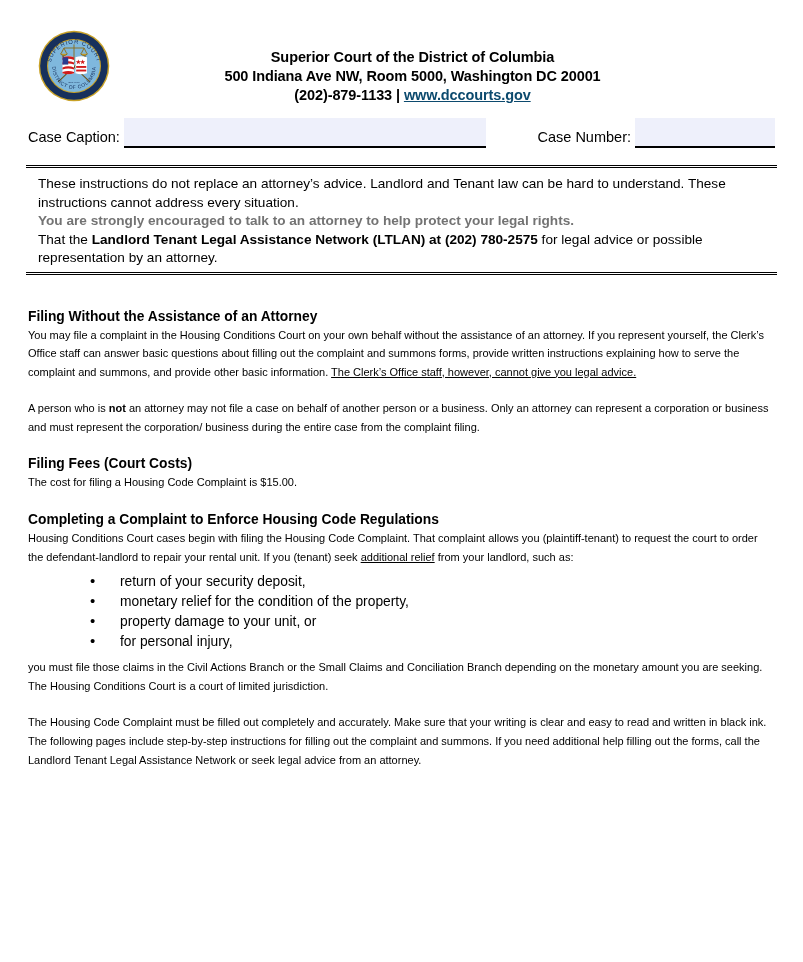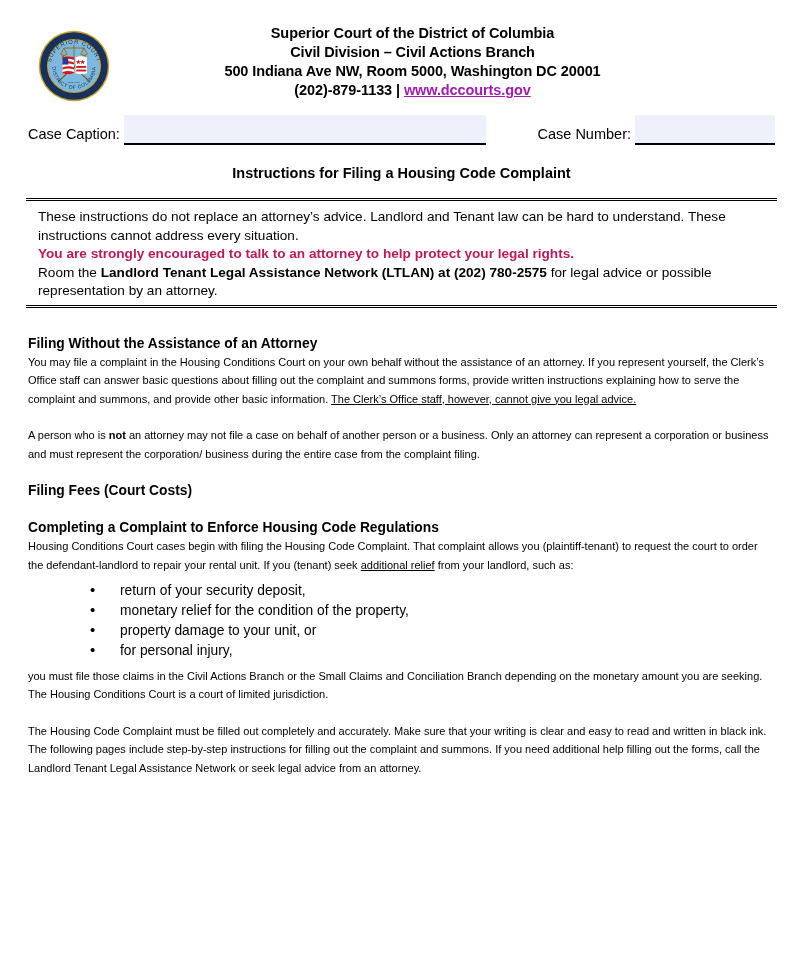--- a/index.html
+++ b/index.html
@@ -39,33 +39,34 @@
   }
   .seal {
     width: 72px;
     height: 72px;
     display: block;
   }
   .header-text {
     flex: 1 1 auto;
     text-align: center;
     padding-right: 70px;
+    margin-top: 24px;
   }
   .header-line {
     font-weight: bold;
     font-size: 14.5px;
     line-height: 19px;
     letter-spacing: -0.1px;
     white-space: nowrap;
   }
   .header-line.contact {
     white-space: normal;
   }
   .court-link {
-    color: #a21caf;
+    color: #0c4a6e;
     text-decoration: underline;
     font-weight: bold;
   }
 
   
   .caption-row {
     position: relative;
     margin: 9px 28px 0 28px;
     height: 34px;
     display: flex;
@@ -111,27 +112,27 @@
     border-top: 3px double #000000;
     border-bottom: 3px double #000000;
     padding: 7px 12px 4px 12px;
   }
   .notice p {
     margin: 0;
     font-size: 13.6px;
     line-height: 18.5px;
   }
   .notice .warn {
-    color: #be185d;
+    color: #737373;
     font-weight: bold;
   }
 
   
   .body {
-    margin: 8px 28px;
+    margin: 14px 28px;
     padding-top: 18px;
   }
   .sec-head {
     font-weight: bold;
     font-size: 13.8px;
     line-height: 19px;
     margin: 0;
   }
   .para {
     font-size: 11px;
@@ -225,54 +226,53 @@
         </text>
         <text font-size="7" font-family="'Liberation Sans', sans-serif" fill="#17305c" letter-spacing="0.7">
           <textPath href="#arcBot" startOffset="50%" text-anchor="middle">DISTRICT OF COLUMBIA</textPath>
         </text>
         <text x="50" y="73" font-size="3.4" fill="#17305c" text-anchor="middle" font-family="'Liberation Sans', sans-serif">EST. 1970</text>
       </svg>
     </div>
 
     <div class="header-text">
       <div class="header-line">Superior Court of the District of Columbia</div>
-      <div class="header-line">Civil Division – Civil Actions Branch</div>
       <div class="header-line">500 Indiana Ave NW, Room 5000, Washington DC 20001</div>
       <div class="header-line contact"><span>(202)-879-1133 | </span><a class="court-link" href="#">www.dccourts.gov</a></div>
     </div>
   </div>
 
   <div class="caption-row">
     <span class="caption-label">Case Caption:</span>
     <div class="field-box field-caption"></div>
     <div class="caption-spacer"></div>
     <span class="caption-label">Case Number:</span>
     <div class="field-box field-number"></div>
   </div>
 
-  <div class="doc-title">Instructions for Filing a Housing Code Complaint</div>
 
   <div class="notice">
     <p>These instructions do not replace an attorney’s advice.  Landlord and Tenant law can be hard to understand. These instructions cannot address every situation.</p>
     <p class="warn">You are strongly encouraged to talk to an attorney to help protect your legal rights.</p>
-    <p><span>Room the </span><b>Landlord Tenant Legal Assistance Network (LTLAN) at (202) 780-2575</b><span> for legal advice or possible representation by an attorney.</span></p>
+    <p><span>That the </span><b>Landlord Tenant Legal Assistance Network (LTLAN) at (202) 780-2575</b><span> for legal advice or possible representation by an attorney.</span></p>
   </div>
 
   <div class="body">
 
     <div class="sec-head">Filing Without the Assistance of an Attorney</div>
     <p class="para"><span>You may file a complaint in the Housing Conditions Court on your own behalf without the assistance of an attorney.  If you represent yourself, the Clerk’s Office staff can answer basic questions about filling out the complaint and summons forms, provide written instructions explaining how to serve the complaint and summons, and provide other basic information. </span><u class="ul">The Clerk’s Office staff, however, cannot give you legal advice.</u></p>
 
     <div class="gap"></div>
 
     <p class="para"><span>A person who is </span><b class="ul">not</b><span> an attorney may not file a case on behalf of another person or a business. Only an attorney can represent a corporation or business and must represent the corporation/ business during the entire case from the complaint filing.</span></p>
 
     <div class="gap"></div>
 
     <div class="sec-head">Filing Fees (Court Costs)</div>
+    <p class="para">The cost for filing a Housing Code Complaint is $15.00.</p>
 
     <div class="gap"></div>
 
     <div class="sec-head">Completing a Complaint to Enforce Housing Code Regulations</div>
     <p class="para"><span>Housing Conditions Court cases begin with filing the Housing Code Complaint. That complaint allows you (plaintiff-tenant) to request the court to order the defendant-landlord to repair your rental unit. If you (tenant) seek </span><u class="ul">additional relief</u><span> from your landlord, such as:</span></p>
 
     <ul class="relief">
       <li>return of your security deposit,</li>
       <li>monetary relief for the condition of the property,</li>
       <li>property damage to your unit, or</li>

